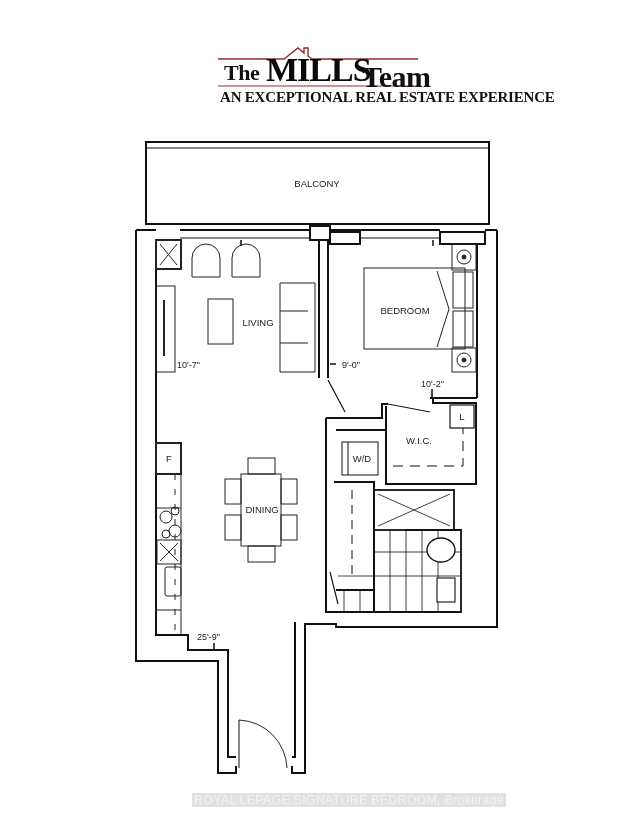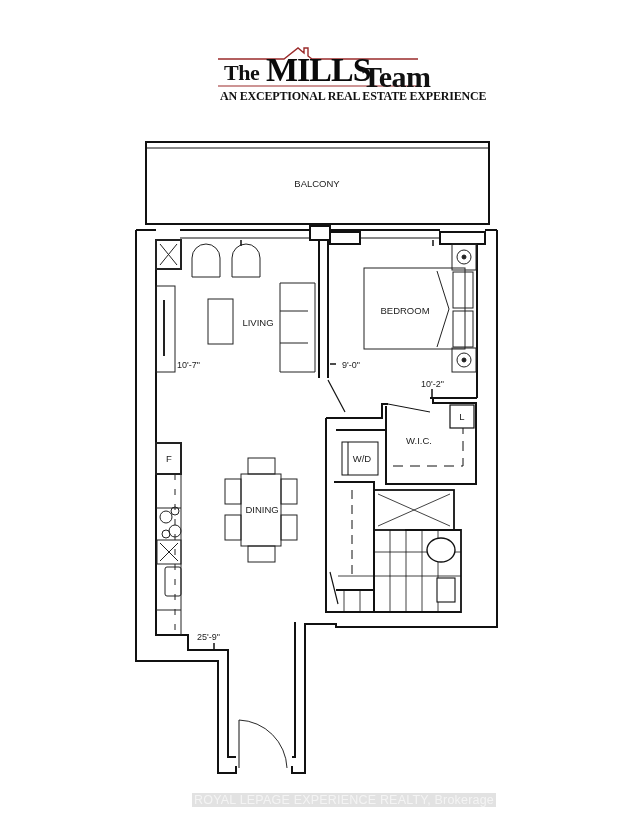--- a/index.html
+++ b/index.html
@@ -2,21 +2,21 @@
 <html><head>
 <meta charset="utf-8">
 <style>
   html,body{margin:0;padding:0;background:#ffffff;}
   body{width:640px;height:828px;position:relative;overflow:hidden;font-family:"Liberation Sans",sans-serif;}
   .logo{position:absolute;left:214px;top:44px;width:212px;height:62px;}
   .logo svg{position:absolute;left:0;top:0;}
   .logo-the{position:absolute;left:10px;top:16px;font-family:"Liberation Serif",serif;font-weight:bold;font-size:22px;color:#111;letter-spacing:-0.5px;text-align:center;}
   .logo-mills{position:absolute;left:52px;top:7px;font-family:"Liberation Serif",serif;font-weight:bold;font-size:34px;color:#0a0a0a;letter-spacing:-1px;}
   .logo-team{position:absolute;left:148px;top:16px;font-family:"Liberation Serif",serif;font-weight:bold;font-size:30px;color:#111;letter-spacing:-0.5px;}
-  .logo-tag{position:absolute;left:6px;top:45px;font-family:"Liberation Serif",serif;font-weight:bold;font-size:12px;color:#111;white-space:nowrap;letter-spacing:-0.2px;}
+  .logo-tag{position:absolute;left:6px;top:45px;font-family:"Liberation Serif",serif;font-weight:bold;font-size:15px;color:#111;white-space:nowrap;letter-spacing:-0.2px;}
   .plan{position:absolute;left:0;top:0;}
   .plan text{font-family:"Liberation Sans",sans-serif;fill:#222;}
   .watermark{position:absolute;left:192px;top:793px;font-size:12.5px;color:#f4f4f4;background:#e2e2e2;padding:0 2px;white-space:nowrap;letter-spacing:0.2px;}
 </style>
 </head>
 <body>
 
 <div class="logo">
   <svg width="212" height="62">
     <polyline points="4,15 70,15 84,4 90,9 90,4 94,4 94,12 98,15 204,15" fill="none" stroke="#9b2b2b" stroke-width="1.4"></polyline>
@@ -157,13 +157,13 @@
 
   <g stroke="#111" stroke-width="1.5">
     <line x1="214" y1="643" x2="214" y2="650"></line>
     <line x1="432" y1="389" x2="432" y2="398"></line>
     <line x1="330" y1="364" x2="336" y2="364"></line>
     <line x1="241" y1="240" x2="241" y2="246"></line>
     <line x1="433" y1="240" x2="433" y2="246"></line>
   </g>
 </svg>
 
-<div class="watermark">ROYAL LEPAGE EXPERIENCE REALTY, Brokerage</div>
+<div class="watermark">ROYAL LEPAGE SIGNATURE BEDROOM, Brokerage</div>
 
 </body></html>

